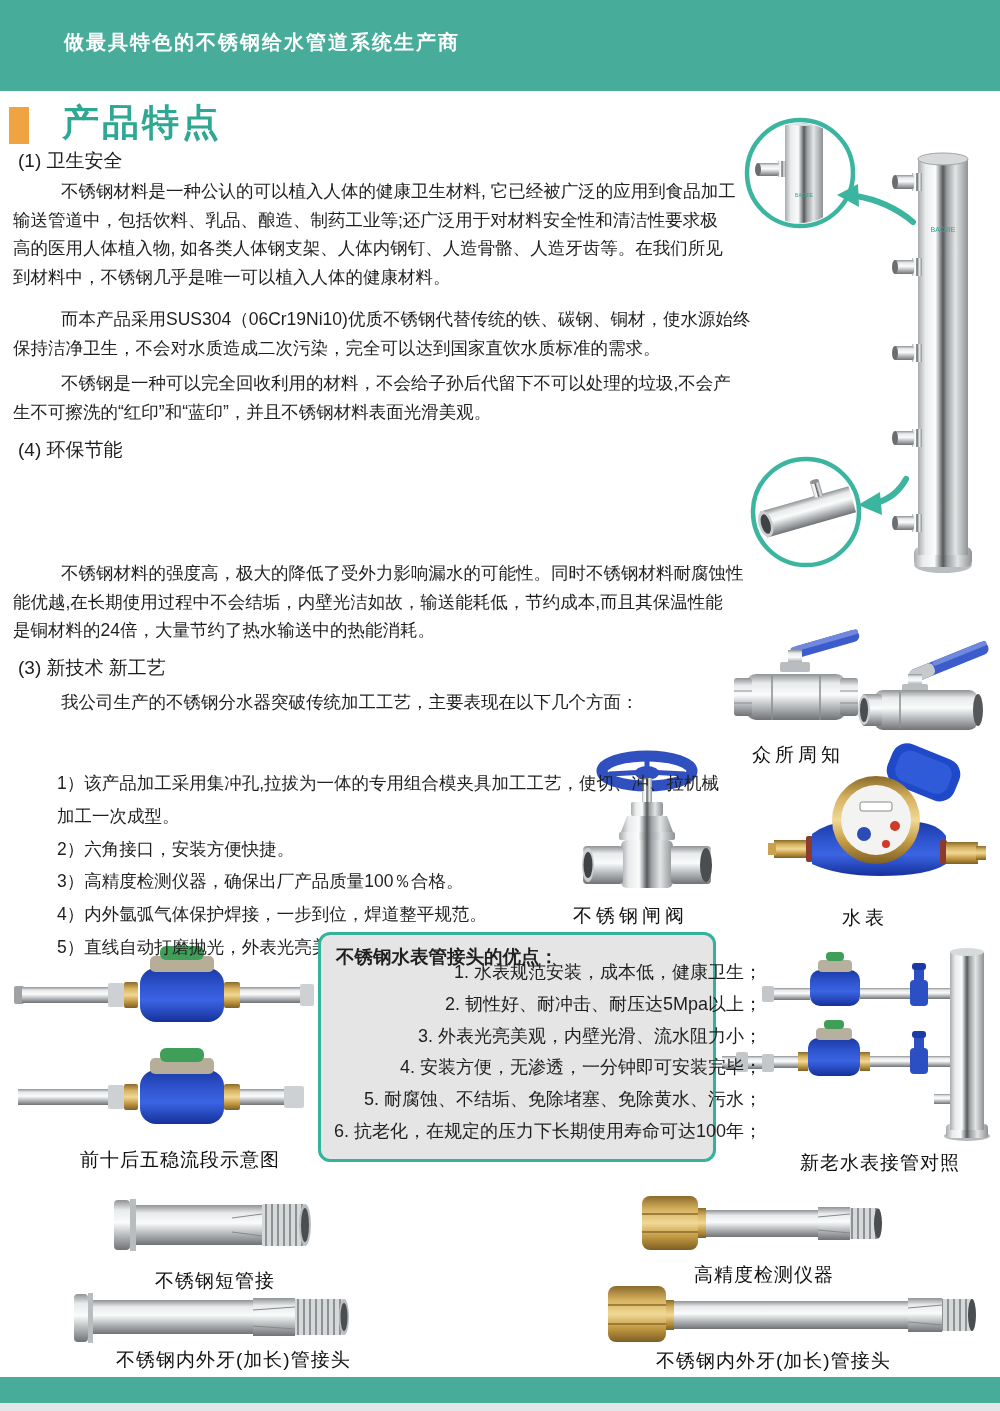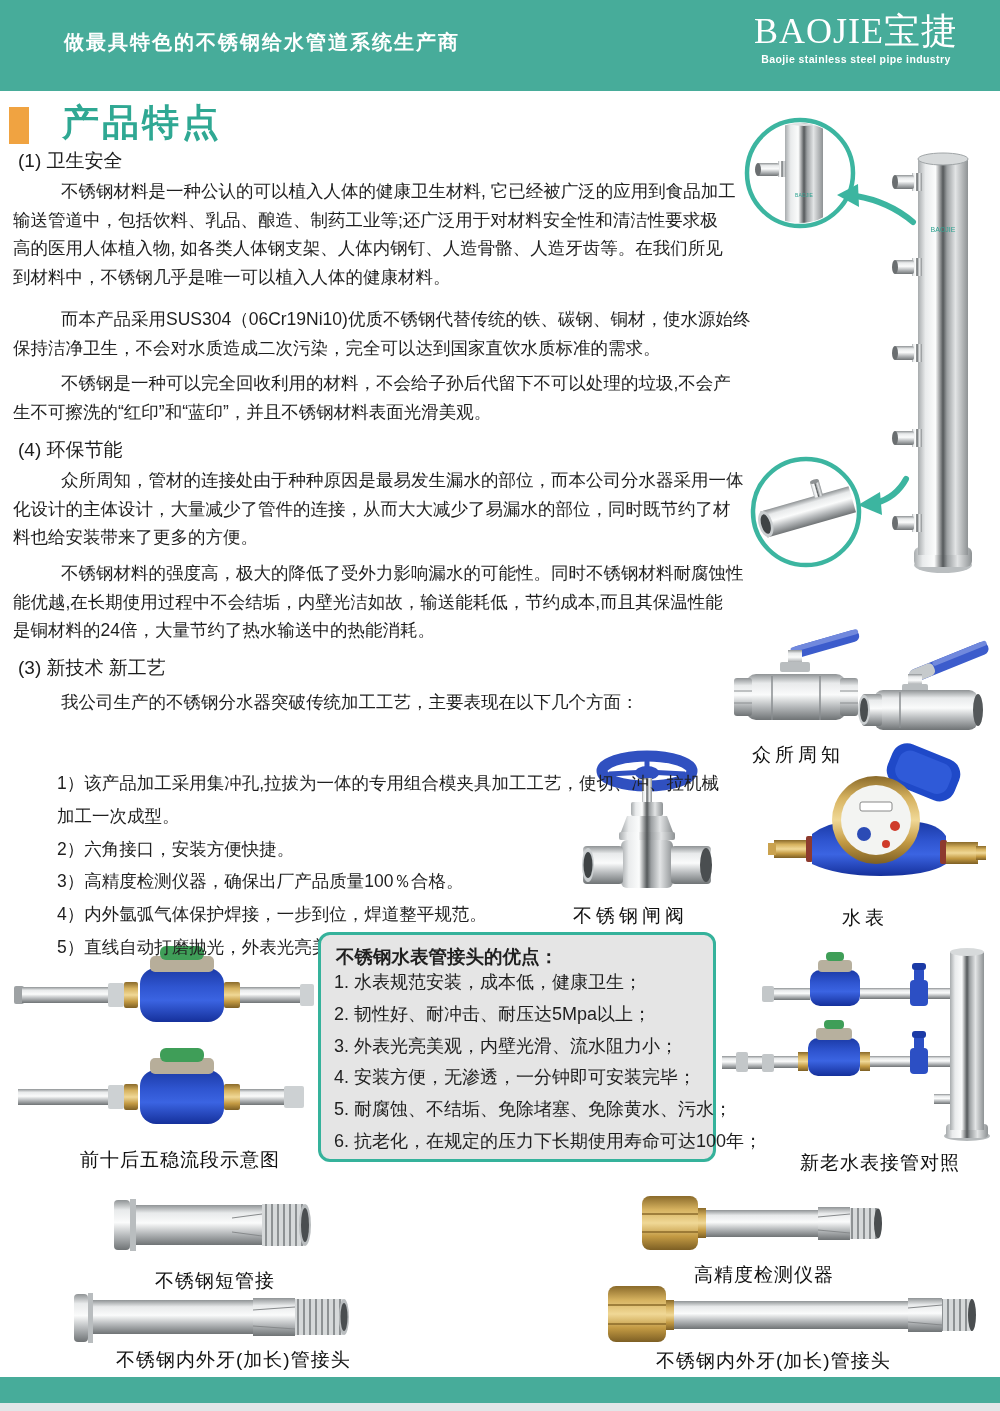--- a/index.html
+++ b/index.html
@@ -15,41 +15,37 @@
   .orange-block{position:absolute;left:9px;top:107px;width:20px;height:37px;background:#f0a341;}
   .page-title{position:absolute;left:62px;top:98px;margin:0;font-size:37px;font-weight:bold;color:#2fa893;letter-spacing:3px;white-space:nowrap;}
   
   .h2{position:absolute;left:18px;font-size:19px;color:#1d1d1d;white-space:nowrap;}
   .para{position:absolute;left:13px;font-size:17.5px;line-height:28.5px;white-space:pre;text-indent:48px;}
   .list{position:absolute;left:57px;font-size:17.5px;line-height:32.8px;white-space:pre;margin-top:48px;}
   
   .adv-box{position:absolute;left:318px;top:932px;width:392px;height:224px;background:#e5e5e5;
            border:3px solid #35b29b;border-radius:12px;}
   .adv-title{position:absolute;left:15px;top:9px;font-size:18.5px;font-weight:bold;white-space:nowrap;}
-  .adv-items{position:absolute;left:13px;top:32px;font-size:18px;line-height:31.8px;white-space:pre;}
+  .adv-items{position:absolute;left:13px;top:22px;font-size:18px;line-height:31.8px;white-space:pre;text-align:right;}
   
   .lab{position:absolute;font-size:19px;color:#111;letter-spacing:1px;white-space:nowrap;}
   .lab-sp{letter-spacing:4px;}
   
   .footer-bar{position:absolute;left:0;top:1377px;width:1000px;height:26px;background:#47ac9a;}
   .footer-edge{position:absolute;left:0;top:1403px;width:1000px;height:8px;background:#e2e6e8;}
   
   .art{position:absolute;left:0;top:0;pointer-events:none;}
 </style>
 </head>
 <body>
 
 <div class="page">
 
   <div class="topbar">
     <div class="slogan">做最具特色的不锈钢给水管道系统生产商</div>
-    <div class="logo">
-      <div class="logo-main">BAOJIE宝捷</div>
-      <div class="logo-sub">Baojie stainless steel pipe industry</div>
-    </div>
   </div>
 
   <svg class="art" width="1000" height="1411" viewBox="0 0 1000 1411">
     <defs>
       <linearGradient id="mh" x1="0" y1="0" x2="1" y2="0">
         <stop offset="0" stop-color="#a7abad"></stop>
           <stop offset=".15" stop-color="#e9ebec"></stop>
         <stop offset=".35" stop-color="#fbfcfc"></stop>
           <stop offset=".5" stop-color="#55595b"></stop>
         <stop offset=".58" stop-color="#9ca0a2"></stop>
@@ -319,23 +315,20 @@
   <div class="para" style="top:177px">不锈钢材料是一种公认的可以植入人体的健康卫生材料, 它已经被广泛的应用到食品加工
 输送管道中，包括饮料、乳品、酿造、制药工业等;还广泛用于对材料安全性和清洁性要求极
 高的医用人体植入物, 如各类人体钢支架、人体内钢钉、人造骨骼、人造牙齿等。在我们所见
 到材料中，不锈钢几乎是唯一可以植入人体的健康材料。</div>
   <div class="para" style="top:305px">而本产品采用SUS304（06Cr19Ni10)优质不锈钢代替传统的铁、碳钢、铜材，使水源始终
 保持洁净卫生，不会对水质造成二次污染，完全可以达到国家直饮水质标准的需求。</div>
   <div class="para" style="top:369px">不锈钢是一种可以完全回收利用的材料，不会给子孙后代留下不可以处理的垃圾,不会产
 生不可擦洗的“红印”和“蓝印”，并且不锈钢材料表面光滑美观。</div>
 
   <div class="h2" style="top:437px">(4) 环保节能</div>
-  <div class="para" style="top:466px">众所周知，管材的连接处由于种种原因是最易发生漏水的部位，而本公司分水器采用一体
-化设计的主体设计，大量减少了管件的连接，从而大大减少了易漏水的部位，同时既节约了材
-料也给安装带来了更多的方便。</div>
   <div class="para" style="top:559px">不锈钢材料的强度高，极大的降低了受外力影响漏水的可能性。同时不锈钢材料耐腐蚀性
 能优越,在长期使用过程中不会结垢，内壁光洁如故，输送能耗低，节约成本,而且其保温性能
 是铜材料的24倍，大量节约了热水输送中的热能消耗。</div>
 
   <div class="h2" style="top:655px">(3) 新技术 新工艺</div>
   <div class="para" style="top:688px">我公司生产的不锈钢分水器突破传统加工工艺，主要表现在以下几个方面：</div>
   <div class="list" style="top:719px">1）该产品加工采用集冲孔,拉拔为一体的专用组合模夹具加工工艺，使切、冲、拉机械
 加工一次成型。
 2）六角接口，安装方便快捷。
 3）高精度检测仪器，确保出厂产品质量100％合格。

